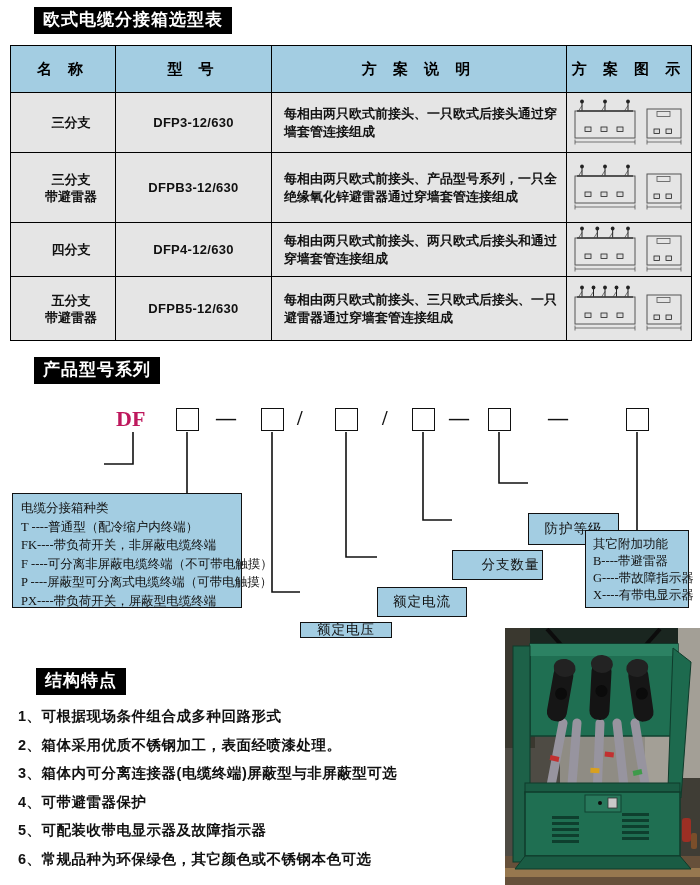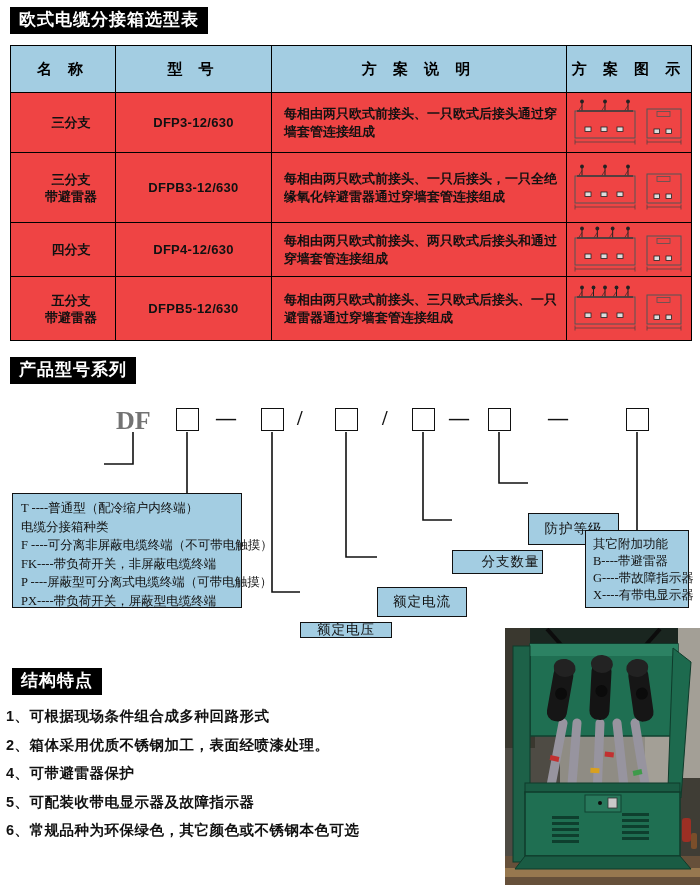--- a/index.html
+++ b/index.html
@@ -3,45 +3,45 @@
 <meta charset="utf-8">
 <style>
   * { margin:0; padding:0; box-sizing:border-box; }
   body { background:#ffffff; font-family:"Liberation Sans", sans-serif; }
   .canvas { position:relative; width:700px; height:885px; background:#fff; overflow:hidden; }
 
   
   .black-title {
     position:absolute; background:#000; color:#fff;
     font-weight:bold; font-size:17px; padding:3px 9px 4px 9px;
-    letter-spacing:1px; line-height:20px;
+    letter-spacing:1px; line-height:20px;margin-left:24px;
   }
 
   
   .sel-table {
     position:absolute; left:10px; top:45px;
     border-collapse:collapse; table-layout:fixed; width:681px;
-    background:#ef4444;
+    background:#e5e5e5;
   }
   .sel-table th, .sel-table td { border:1.6px solid #000; }
   .sel-table th {
     background:#a3cde2; font-size:15px; font-weight:bold;
     letter-spacing:6px; height:47px; text-align:center;
   }
   .sel-table td { font-size:13px; font-weight:bold; color:#111; }
   .cell-name { text-align:center; white-space:pre-line; line-height:17px;padding-left:16px; }
   .cell-model { text-align:center; letter-spacing:0.3px; }
   .cell-desc { padding:6px 8px 6px 12px; line-height:17.5px; }
   .cell-diag { text-align:center; vertical-align:middle; }
   .row-1 { height:60px; } .row-2 { height:70px; } .row-3 { height:51px; } .row-4 { height:64px; }
 
   
   .df-prefix {
     position:absolute; left:116px; top:406px; width:34px;
-    font-family:"Liberation Serif", serif; font-weight:bold; font-size:26px; color:#737373;
+    font-family:"Liberation Serif", serif; font-weight:bold; font-size:22px; color:#be185d;
   }
   .code-box {
     position:absolute; top:408px; width:23px; height:23px;
     border:1.7px solid #111; background:#fff;
   }
   .sep {
     position:absolute; top:407px; font-size:20px; font-weight:bold; color:#111;
     font-family:"Liberation Serif", serif;
   }
   .blue-label {
@@ -51,21 +51,21 @@
     font-size:13.5px; letter-spacing:1px;margin-top:45px;
   }
   .blue-panel {
     position:absolute; background:#a3cde2; border:1.8px solid #111;
     font-family:"Liberation Serif", serif; color:#111; font-size:12.5px;
   }
   .blue-panel .panel-line { line-height:18.6px; white-space:nowrap; }
   .diagram-lines { position:absolute; left:0; top:400px; }
 
   
-  .features { position:absolute; left:6px; top:708px; width:480px; }
+  .features { position:absolute; left:18px; top:708px; width:480px; }
   .feature-item {
     font-size:14.5px; font-weight:bold; color:#111;
     line-height:16px; margin-bottom:12.5px; letter-spacing:0.5px;
   }
 
   
   .photo { position:absolute; left:505px; top:628px; width:195px; height:257px; }
 </style>
 </head>
 <body>
@@ -118,21 +118,21 @@
                 <rect x="95" y="33" width="5.5" height="4.5" fill="#ddd" stroke="#222" stroke-width="0.8"></rect>
                 <line x1="76" y1="46" x2="110" y2="46" stroke="#444" stroke-width="0.7"></line>
                 <line x1="76" y1="43.5" x2="76" y2="48.5" stroke="#444" stroke-width="0.7"></line>
                 <line x1="110" y1="43.5" x2="110" y2="48.5" stroke="#444" stroke-width="0.7"></line>
               </svg></span></td>
       </tr>
       <tr class="row-2">
         <td class="cell-name">三分支
 带避雷器</td>
         <td class="cell-model">DFPB3-12/630</td>
-        <td class="cell-desc">每相由两只欧式前接头、一只后接头，一只全绝缘氧化锌避雷器通过穿墙套管连接组成</td>
+        <td class="cell-desc">每相由两只欧式前接头、产品型号系列，一只全绝缘氧化锌避雷器通过穿墙套管连接组成</td>
         <td class="cell-diag"><span class="mini"><svg width="116" height="50" viewBox="0 0 116 50">
                 <line x1="6" y1="15" x2="62" y2="15" stroke="#222" stroke-width="1.3"></line>
                 <circle cx="11" cy="5.5" r="1.9" fill="#222"></circle>
                 <line x1="11" y1="7" x2="11" y2="15" stroke="#222" stroke-width="1"></line>
                 <line x1="11" y1="9.5" x2="7.5" y2="15" stroke="#222" stroke-width="0.6"></line>
                 <circle cx="34" cy="5.5" r="1.9" fill="#222"></circle>
                 <line x1="34" y1="7" x2="34" y2="15" stroke="#222" stroke-width="1"></line>
                 <line x1="34" y1="9.5" x2="30.5" y2="15" stroke="#222" stroke-width="0.6"></line>
                 <circle cx="57" cy="5.5" r="1.9" fill="#222"></circle>
                 <line x1="57" y1="7" x2="57" y2="15" stroke="#222" stroke-width="1"></line>
@@ -251,45 +251,46 @@
 
   <span class="sep" style="left:216px;">—</span>
   <span class="sep" style="left:297px;">/</span>
   <span class="sep" style="left:382px;">/</span>
   <span class="sep" style="left:449px;">—</span>
   <span class="sep" style="left:548px;">—</span>
 
   <div class="blue-label" style="left:12px; top:448px; width:93px; height:32px;">电缆分接箱</div>
 
   <div class="blue-panel" style="left:12px; top:493px; width:230px; height:115px; padding:5px 8px;">
+    <div class="panel-line">电缆分接箱种类</div>
     <div class="panel-line">T ----普通型（配冷缩户内终端）</div>
-    <div class="panel-line">电缆分接箱种类</div>
+    <div class="panel-line">FK----带负荷开关，非屏蔽电缆终端</div>
     <div class="panel-line">F ----可分离非屏蔽电缆终端（不可带电触摸）</div>
-    <div class="panel-line">FK----带负荷开关，非屏蔽电缆终端</div>
     <div class="panel-line">P ----屏蔽型可分离式电缆终端（可带电触摸）</div>
     <div class="panel-line">PX----带负荷开关，屏蔽型电缆终端</div>
   </div>
 
   <div class="blue-label" style="left:300px; top:577px; width:92px; height:16px;text-align:right;">额定电压</div>
   <div class="blue-label" style="left:377px; top:542px; width:90px; height:30px;">额定电流</div>
-  <div class="blue-label" style="left:452px; top:505px; width:91px; height:24px;padding-left:26px;">分支数量</div>
+  <div class="blue-label" style="left:452px; top:505px; width:91px; height:30px;padding-left:26px;">分支数量</div>
   <div class="blue-label" style="left:528px; top:468px; width:91px; height:32px;">防护等级</div>
 
   <div class="blue-panel" style="left:585px; top:530px; width:104px; height:78px; padding:5px 7px; font-size:12.5px;">
     <div class="panel-line" style="line-height:17px;">其它附加功能</div>
     <div class="panel-line" style="line-height:17px;">B----带避雷器</div>
     <div class="panel-line" style="line-height:17px;">G----带故障指示器</div>
     <div class="panel-line" style="line-height:17px;">X----有带电显示器</div>
   </div>
 
   <div class="black-title" style="left:12px; top:668px;">结构特点</div>
 
   <div class="features">
     <div class="feature-item">1、可根据现场条件组合成多种回路形式</div>
     <div class="feature-item">2、箱体采用优质不锈钢加工，表面经喷漆处理。</div>
+    <div class="feature-item">3、箱体内可分离连接器(电缆终端)屏蔽型与非屏蔽型可选</div>
     <div class="feature-item">4、可带避雷器保护</div>
     <div class="feature-item">5、可配装收带电显示器及故障指示器</div>
     <div class="feature-item">6、常规品种为环保绿色，其它颜色或不锈钢本色可选</div>
   </div>
 
   <svg class="photo" viewBox="0 0 195 257">
 
     <rect x="0" y="0" width="195" height="257" fill="#8f8c84"></rect>
     <rect x="0" y="0" width="55" height="257" fill="#4e4b44"></rect>
     <rect x="0" y="0" width="30" height="120" fill="#3a382f"></rect>

